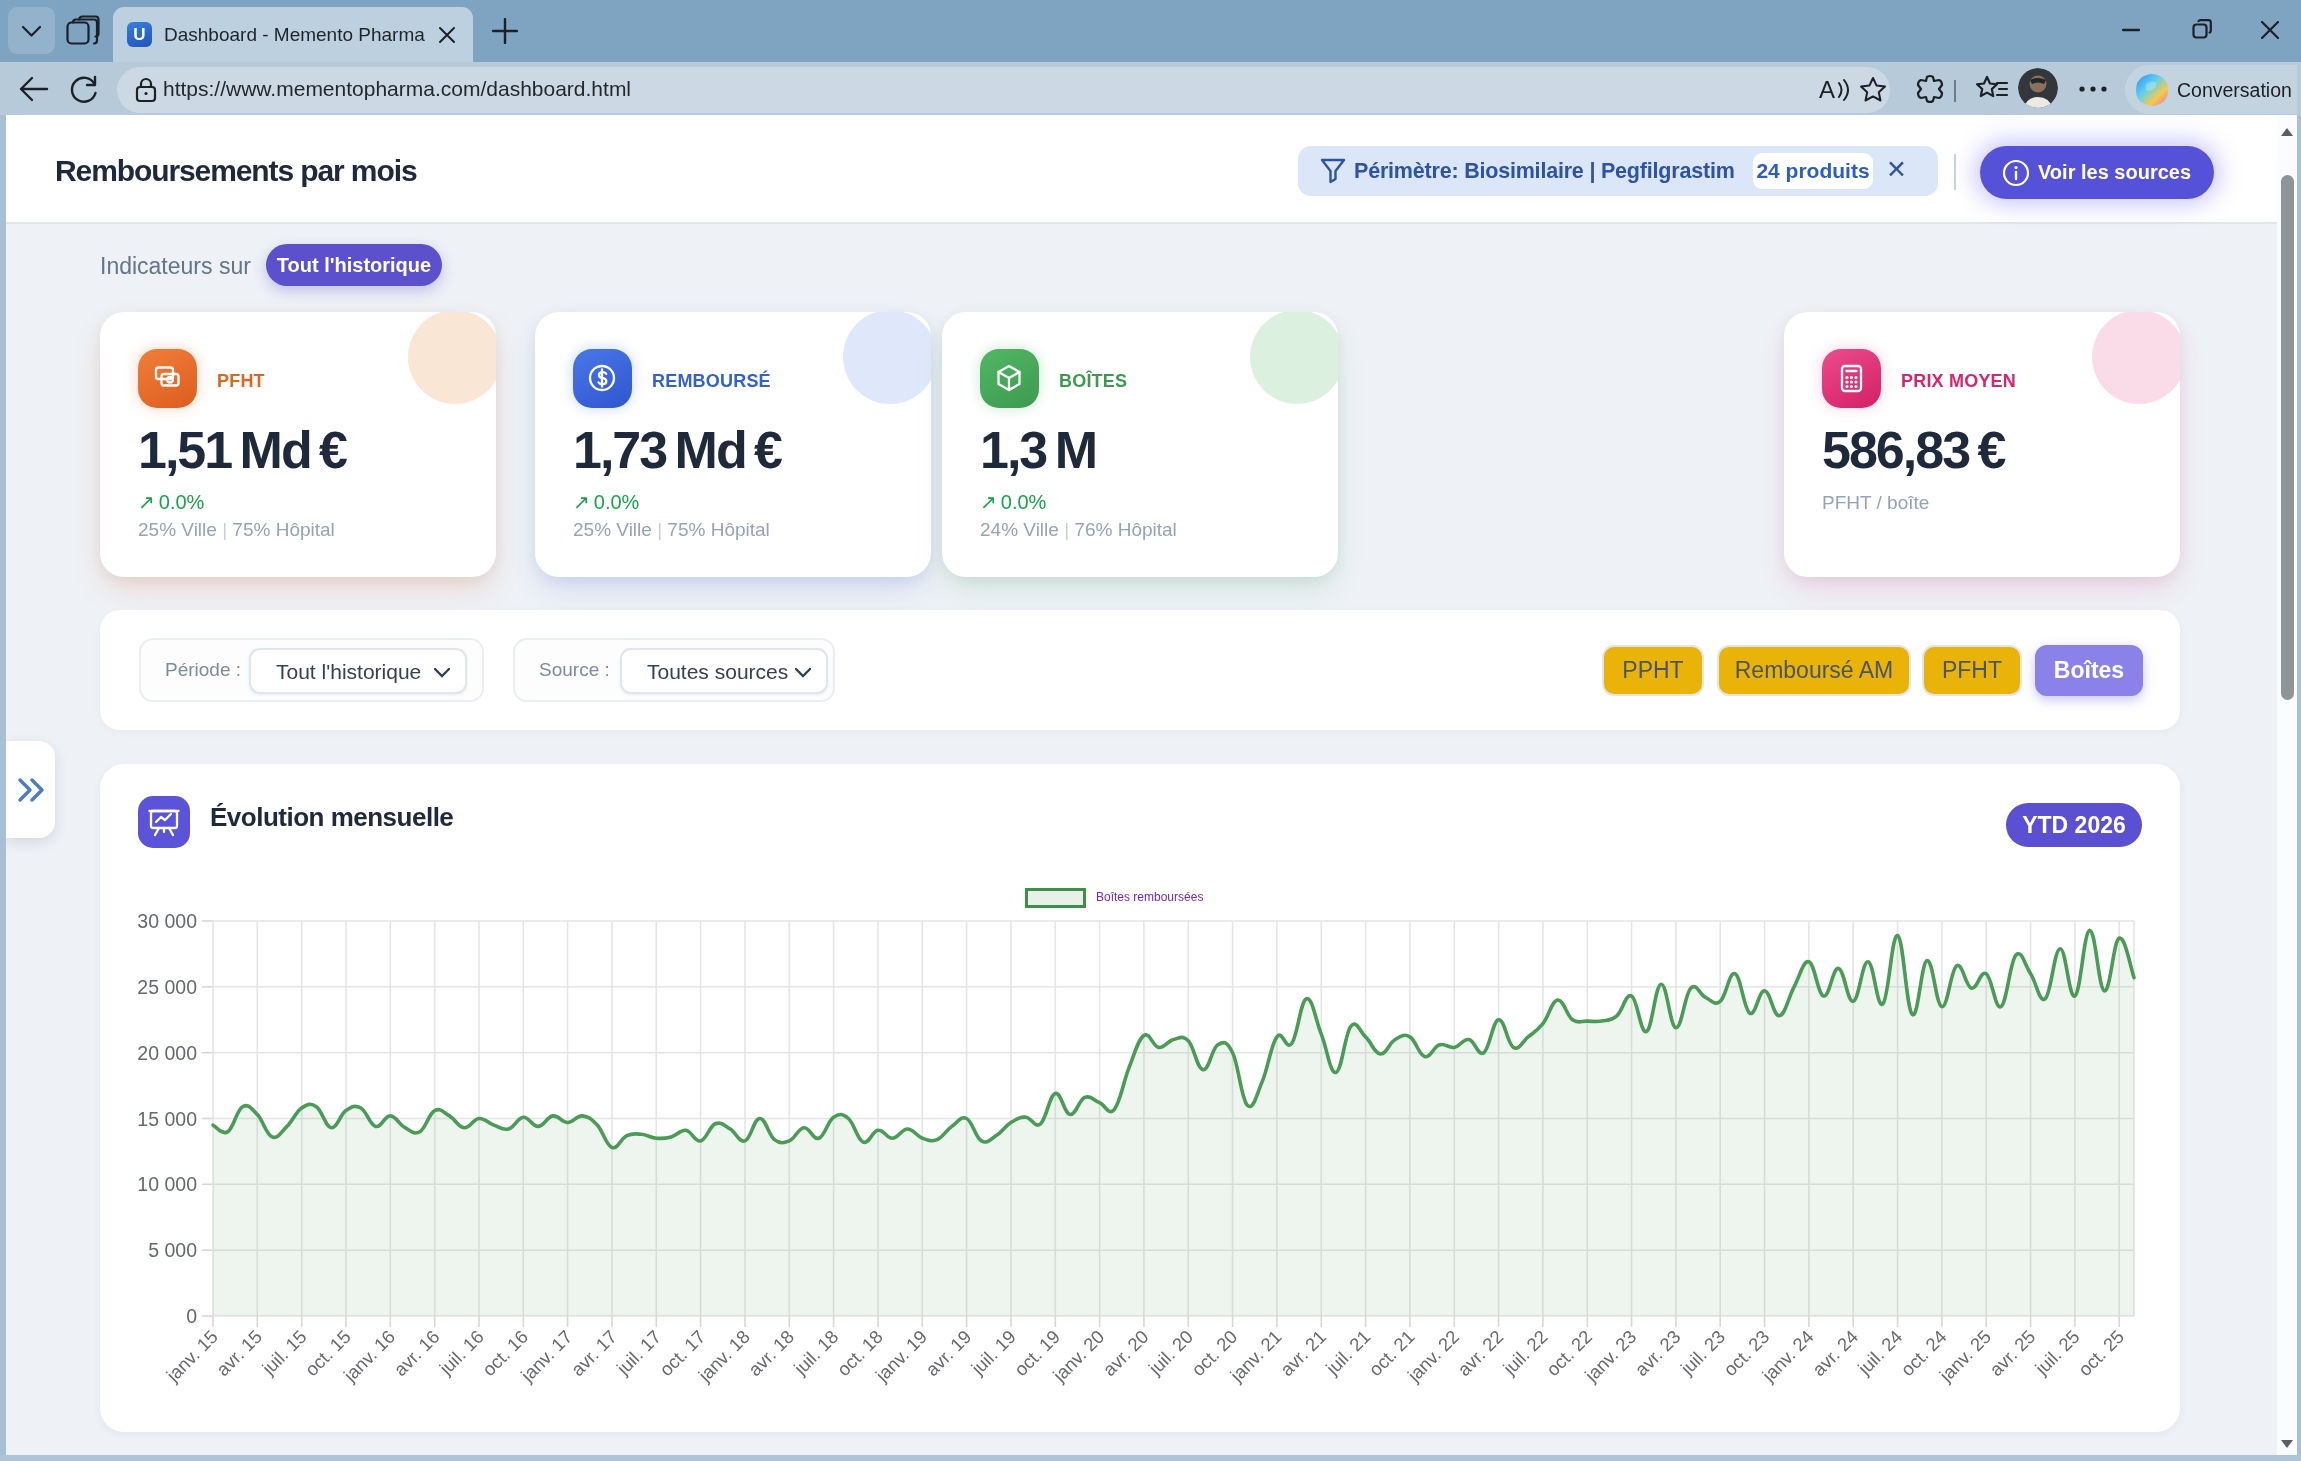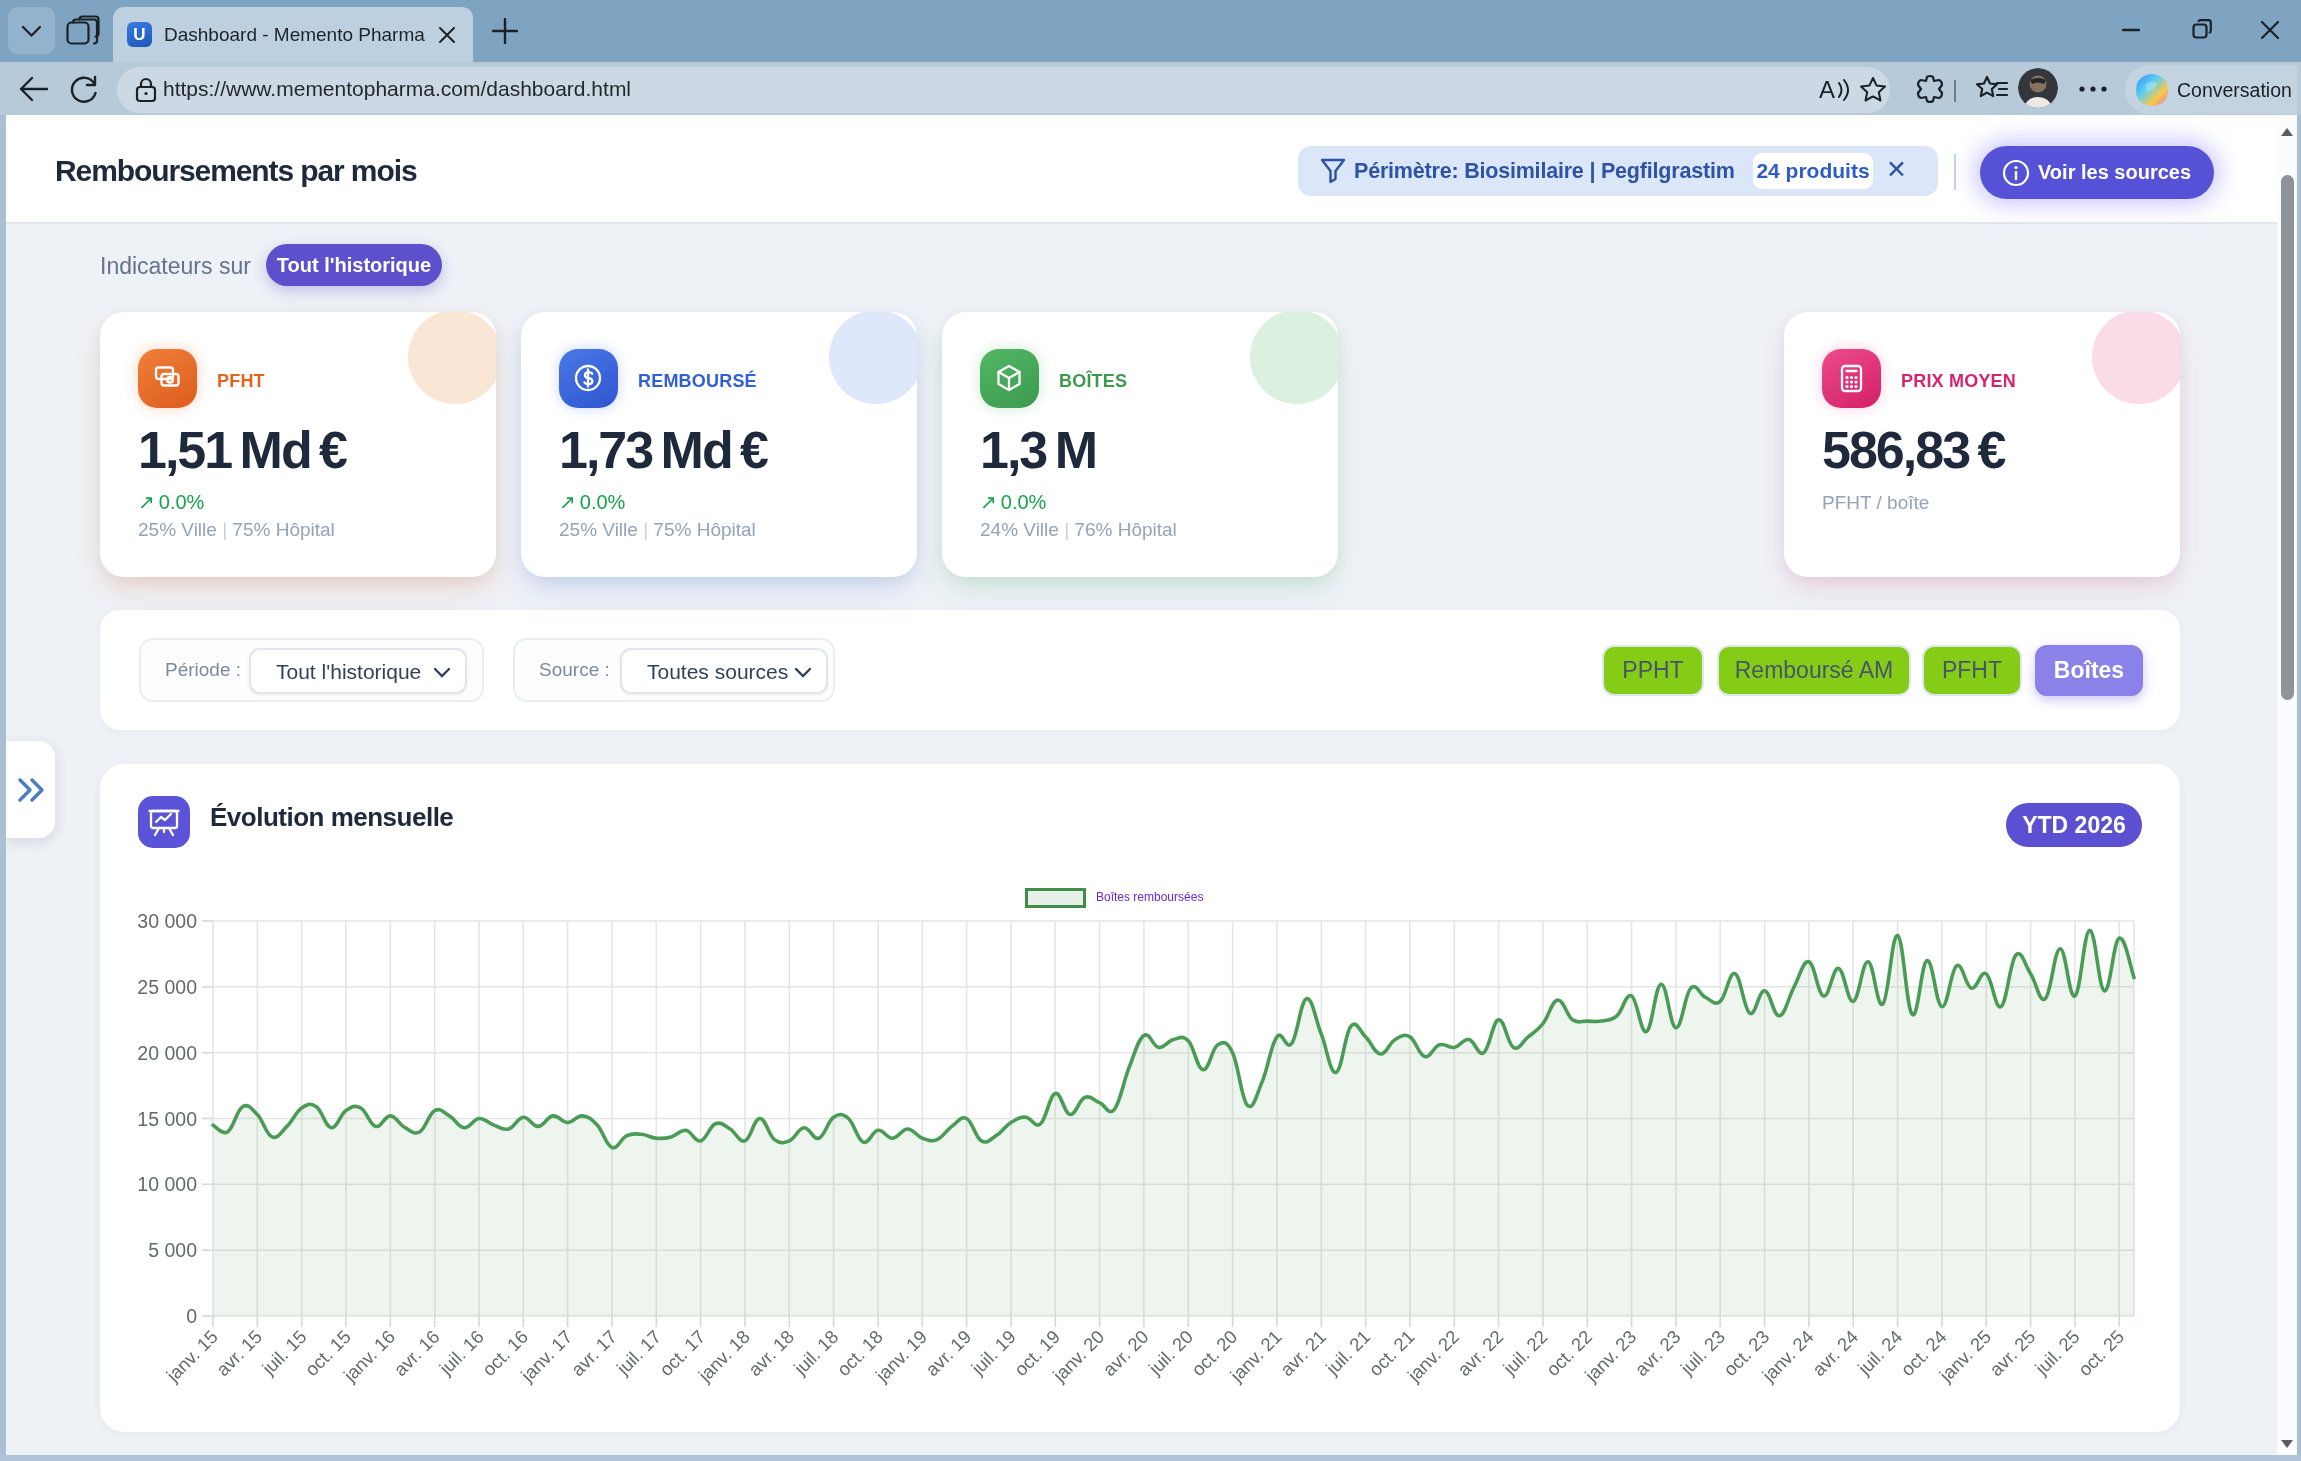--- a/index.html
+++ b/index.html
@@ -56,21 +56,21 @@
 .card .ksub{position:absolute;left:38px;top:207px;font-size:19px;color:#94a3b8;}
 .card .ksub2{position:absolute;left:38px;top:180px;font-size:19px;color:#94a3b8;}
 
 #filtercard{position:absolute;left:94px;top:495px;width:2080px;height:120px;background:#fff;border-radius:20px;
   box-shadow:0 2px 8px rgba(30,41,59,0.04);}
 .fgroup{position:absolute;top:28px;height:64px;border:2px solid #eaeef3;border-radius:14px;background:#fdfdfe;}
 .flabel{position:absolute;top:19px;font-size:19px;color:#7b8a9c;}
 .fselect{position:absolute;top:8px;height:46px;background:#fff;border:2px solid #dfe6ee;border-radius:11px;
   box-shadow:0 1px 3px rgba(30,41,59,0.08);font-size:21px;color:#334155;}
 .fselect span{position:absolute;left:25px;top:10px;white-space:nowrap;}
-.fbtn{position:absolute;top:35px;height:51px;border:2px solid #dfe6ee;border-radius:12px;background:#84cc16;
+.fbtn{position:absolute;top:35px;height:51px;border:2px solid #dfe6ee;border-radius:12px;background:#eab308;
   font-size:23px;color:#475569;text-align:center;}
 #fbtn4{background:#8a82e8;border-color:#8a82e8;color:#fff;font-weight:bold;
   box-shadow:0 4px 12px rgba(138,130,232,0.45);}
 
 #chartcard{position:absolute;left:94px;top:649px;width:2080px;height:668px;background:#fff;border-radius:24px;
   box-shadow:0 2px 10px rgba(30,41,59,0.05);}
 #chicon{position:absolute;left:38px;top:32px;width:52px;height:52px;border-radius:15px;background:#5b54d9;}
 #chtitle{position:absolute;left:110px;top:38px;font-size:26px;font-weight:800;color:#1e293b;letter-spacing:-0.5px;}
 #ytd{position:absolute;left:1906px;top:39px;width:136px;height:44px;border-radius:22px;background:#5b4fd2;
   color:#fff;font-size:23px;font-weight:bold;text-align:center;line-height:44px;}
@@ -209,21 +209,21 @@
             <rect x="9.5" y="11" width="17" height="11.5" rx="2.5" class="wi" fill="#ef8038"></rect>
             <circle cx="18" cy="16.7" r="2.8" class="wi"></circle>
           </g>
         </svg>
       </div>
       <div class="klabel" style="color:#e2641f;">PFHT</div>
       <div class="kval">1,51 Md €</div>
       <div class="kpct">↗ 0.0%</div>
       <div class="ksub">25% Ville <span style="color:#c5cfdb">|</span> 75% Hôpital</div>
     </div>
-    <div class="card" style="left:515px;box-shadow:0 14px 30px -6px rgba(74,120,232,0.22), 0 4px 14px rgba(30,41,59,0.06);padding-left:45px;">
+    <div class="card" style="left:529px;box-shadow:0 14px 30px -6px rgba(74,120,232,0.22), 0 4px 14px rgba(30,41,59,0.06);padding-left:45px;">
       <div class="circ" style="background:#dfe8fa;"></div>
       <div class="kicon" style="background:linear-gradient(150deg,#4a78e8,#2f55cf);box-shadow:0 0 12px 2px rgba(74,120,232,0.22);">
         <svg width="30" height="30" viewBox="0 0 30 30" class="" style="position:absolute;left:14px;top:14px;overflow:visible;" xmlns="http://www.w3.org/2000/svg">
           <g class="wig">
             <circle cx="15" cy="15" r="12" class="wi"></circle>
             <path d="M19.2 10.8 q-1.6 -2 -4.2 -1.6 q-3 0.4 -3 3 q0 2.2 3 2.8 q4.3 0.7 4.3 3.2 q0 2.7 -3.3 3 q-3 0.3 -4.6 -1.8" class="wi"></path>
             <path d="M15 6.5v17" class="wi"></path>
           </g>
         </svg>
       </div>

